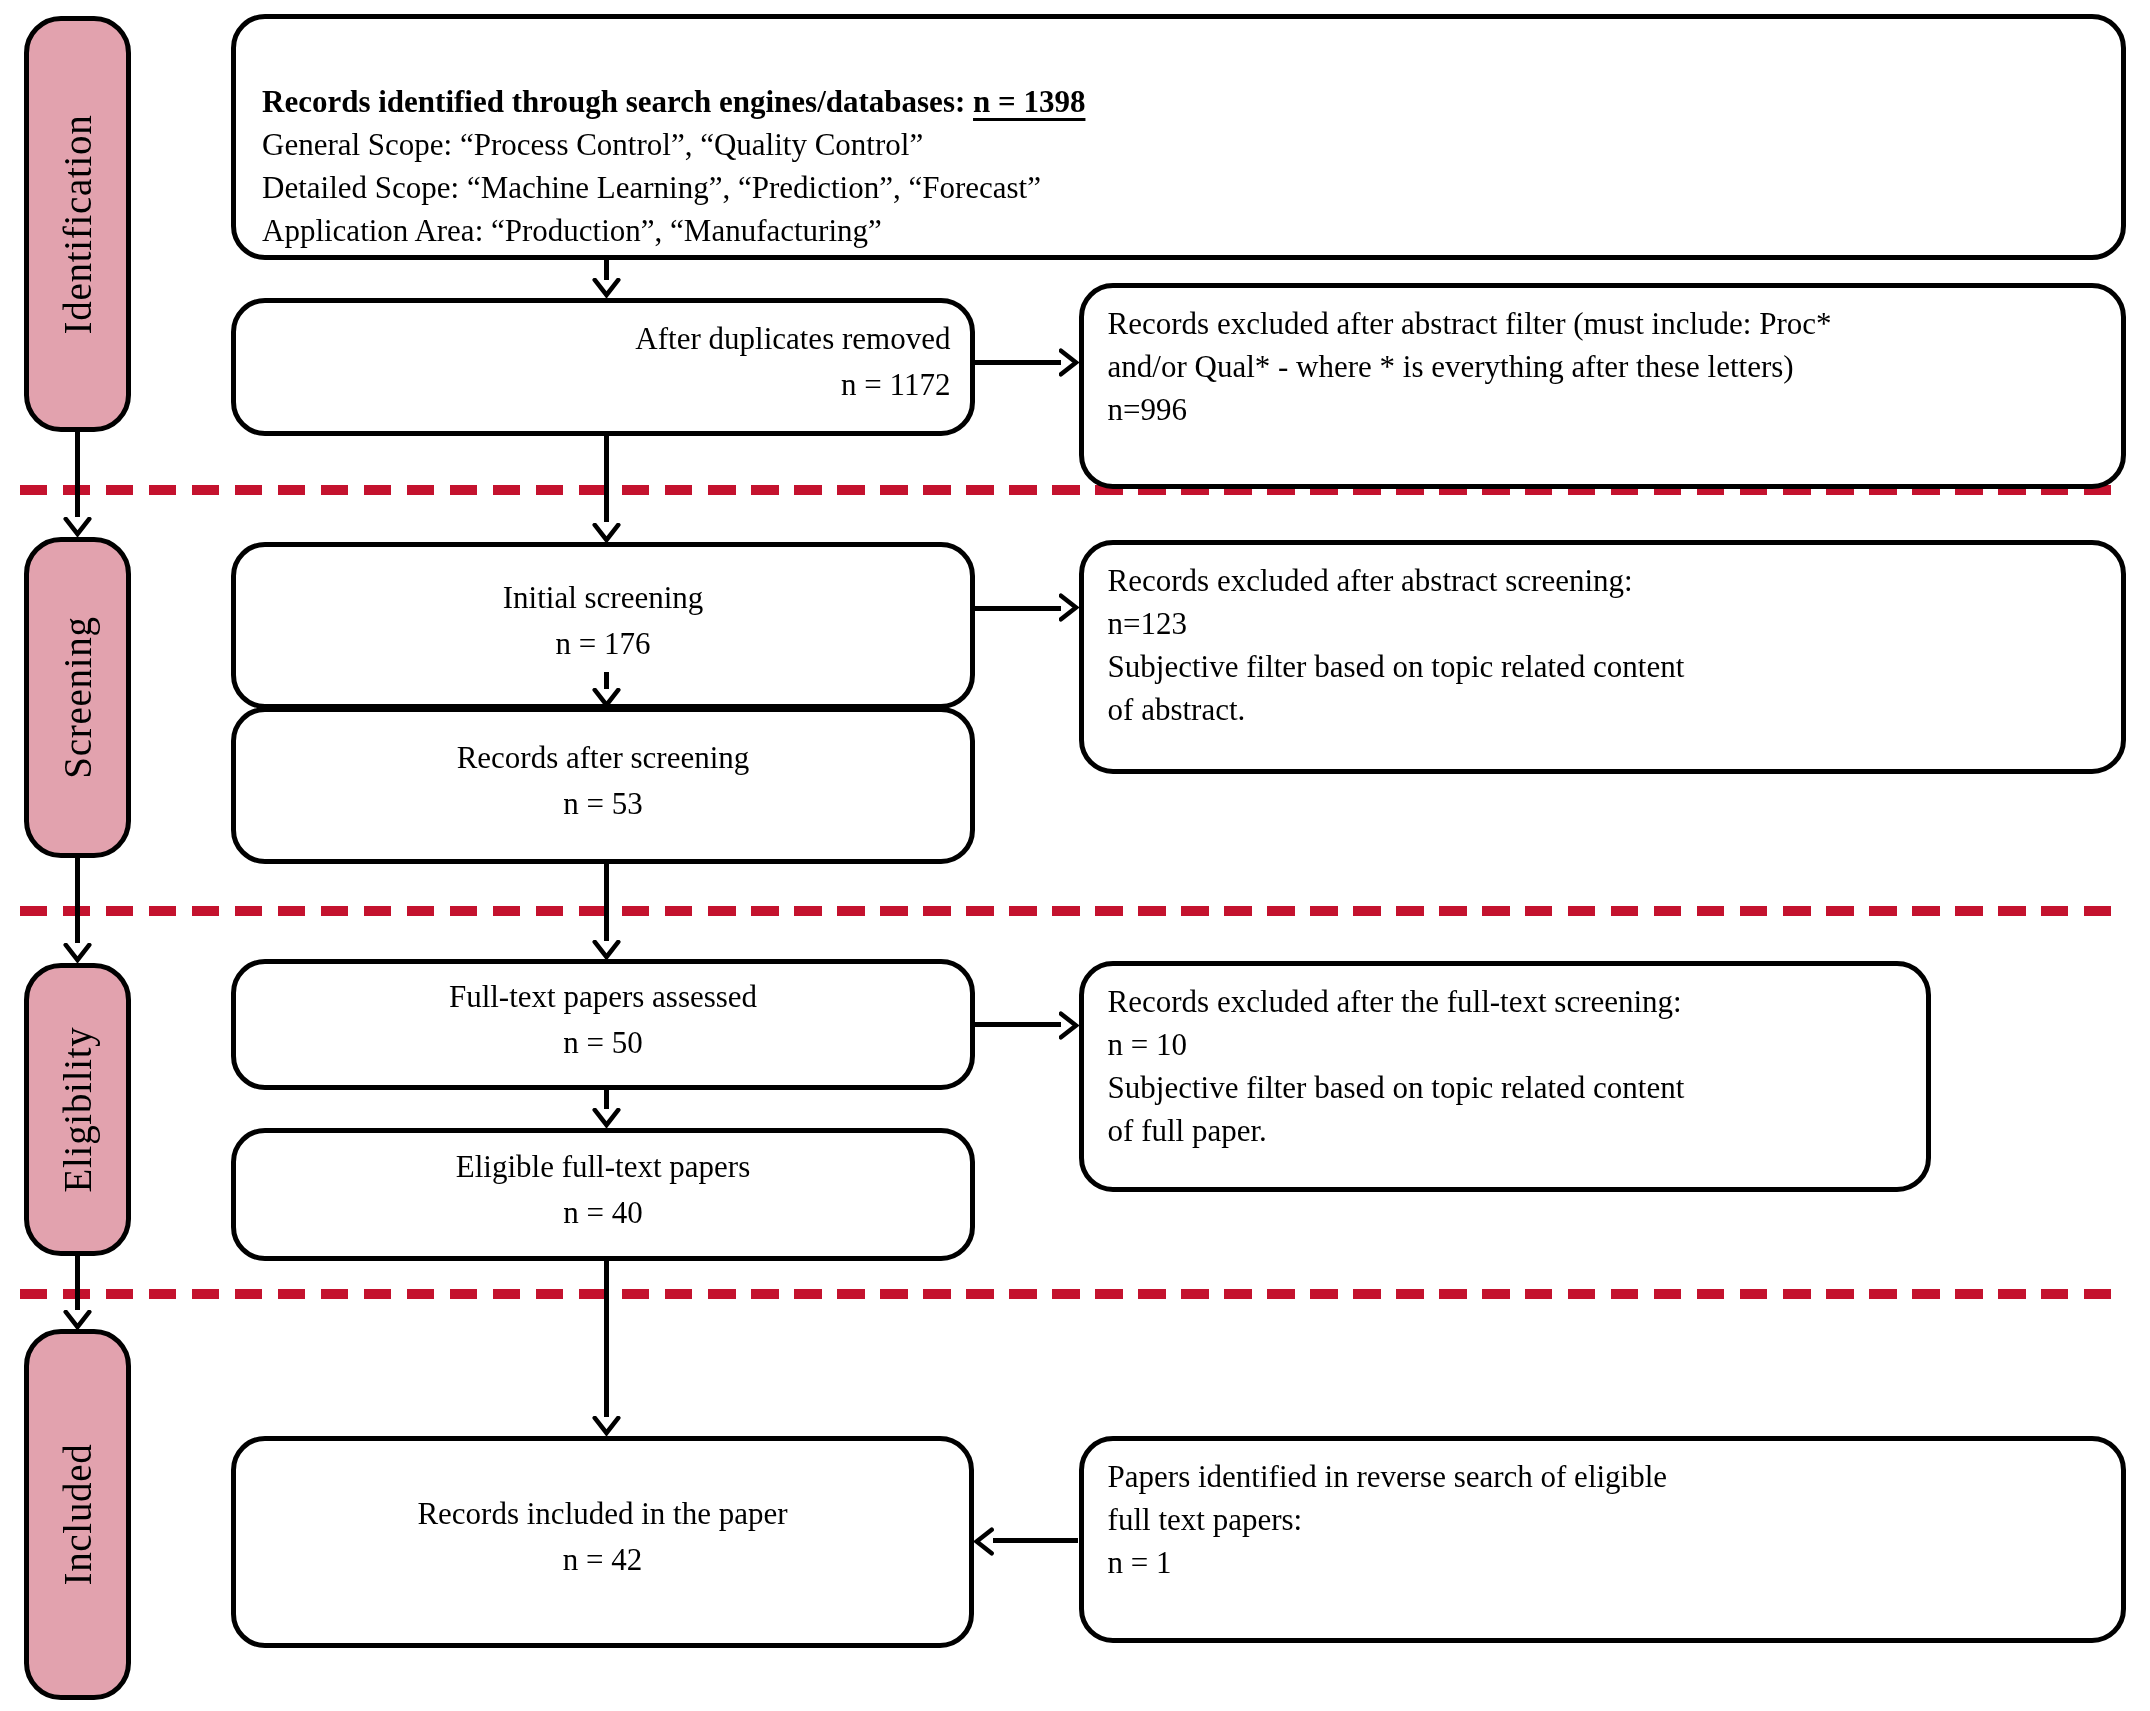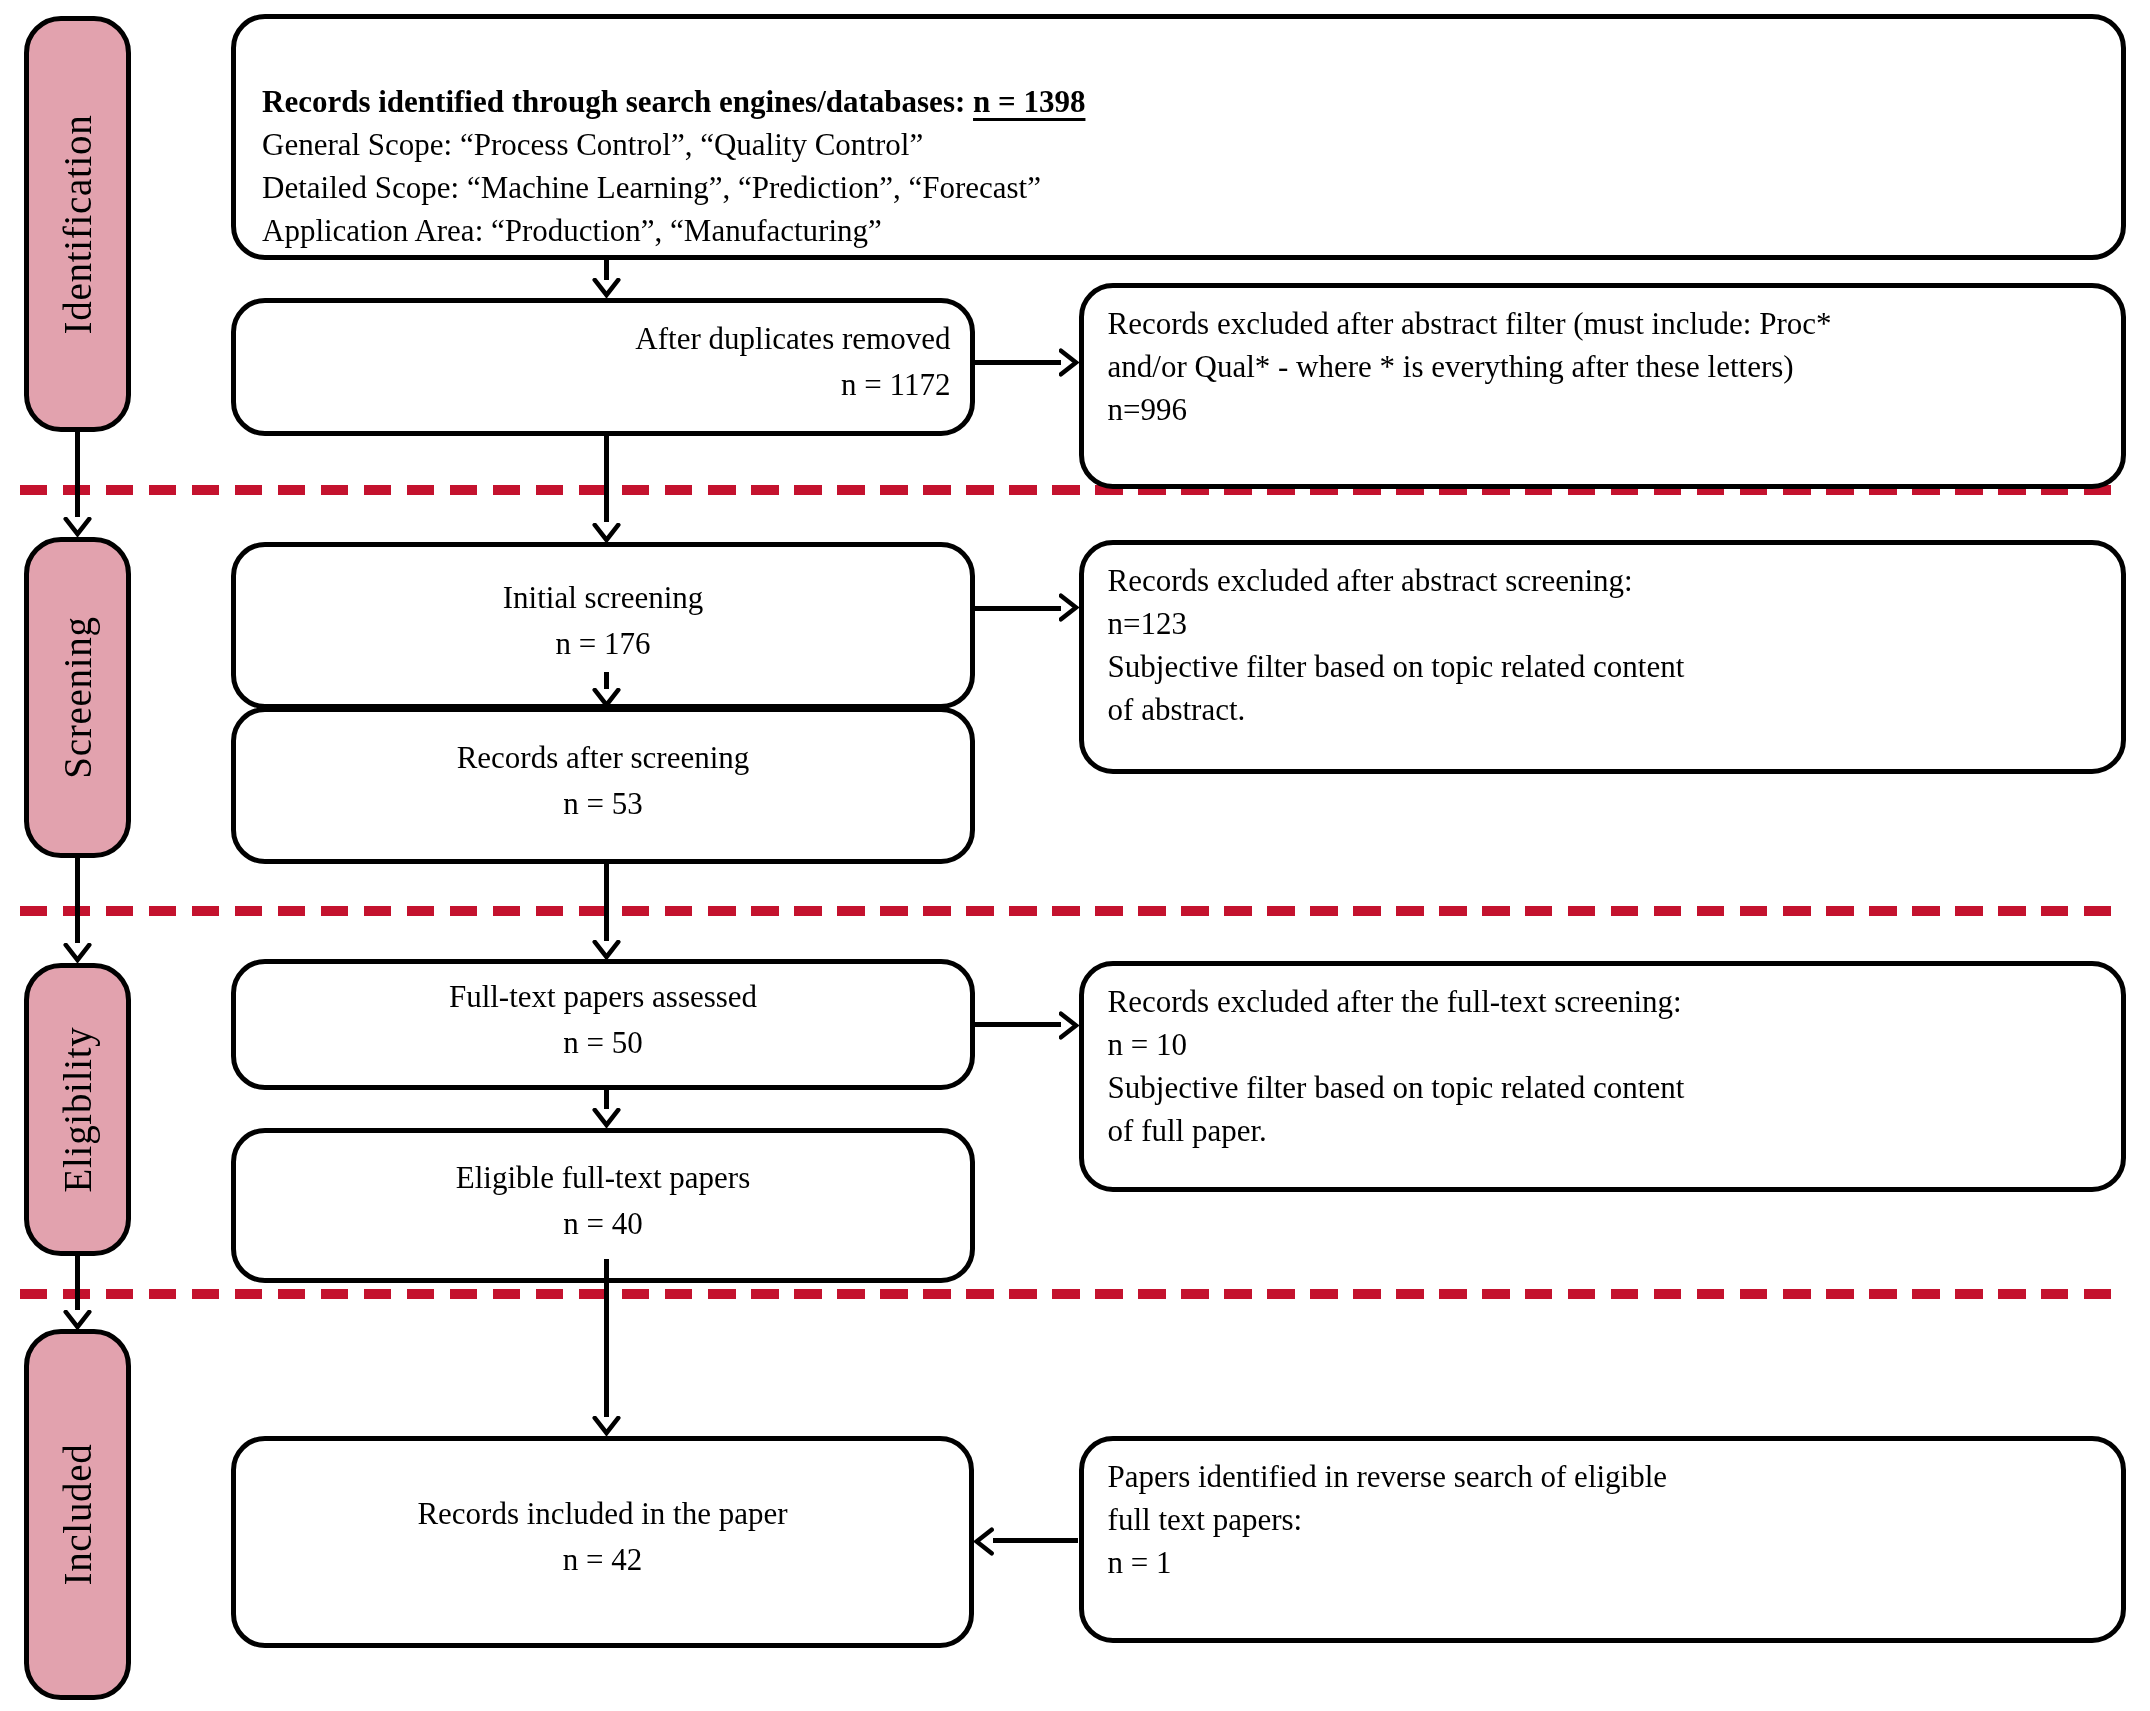--- a/index.html
+++ b/index.html
@@ -125,21 +125,21 @@
   <div class="wbox flow" style="left:231px; top:707px; width:744px; height:157px;">
     <div>Records after screening</div>
     <div>n = 53</div>
   </div>
 
   <div class="wbox flow" style="left:231px; top:959px; width:744px; height:131px;">
     <div>Full-text papers assessed</div>
     <div>n = 50</div>
   </div>
 
-  <div class="wbox flow" style="left:231px; top:1128px; width:744px; height:155px;">
+  <div class="wbox flow" style="left:231px; top:1128px; width:744px; height:133px;">
     <div>Eligible full-text papers</div>
     <div>n = 40</div>
   </div>
 
   <div class="wbox flow" style="left:231px; top:1436px; width:743px; height:212px; border-width:5.9px;">
     <div>Records included in the paper</div>
     <div>n = 42</div>
   </div>
 
   <div class="wbox side" style="left:1079px; top:283px; width:1047px; height:206px; border-width:5.9px;">
@@ -148,21 +148,21 @@
     <div>n=996</div>
   </div>
 
   <div class="wbox side" style="left:1079px; top:540px; width:1047px; height:234px;">
     <div>Records excluded after abstract screening:</div>
     <div>n=123</div>
     <div>Subjective filter based on topic related content</div>
     <div>of abstract.</div>
   </div>
 
-  <div class="wbox side" style="left:1079px; top:961px; width:1047px; height:231px;">
+  <div class="wbox side" style="left:1079px; top:961px; width:852px; height:231px;">
     <div>Records excluded after the full-text screening:</div>
     <div>n = 10</div>
     <div>Subjective filter based on topic related content</div>
     <div>of full paper.</div>
   </div>
 
   <div class="wbox side" style="left:1079px; top:1436px; width:1047px; height:207px; border-width:5.9px;">
     <div>Papers identified in reverse search of eligible</div>
     <div>full text papers:</div>
     <div>n = 1</div>

